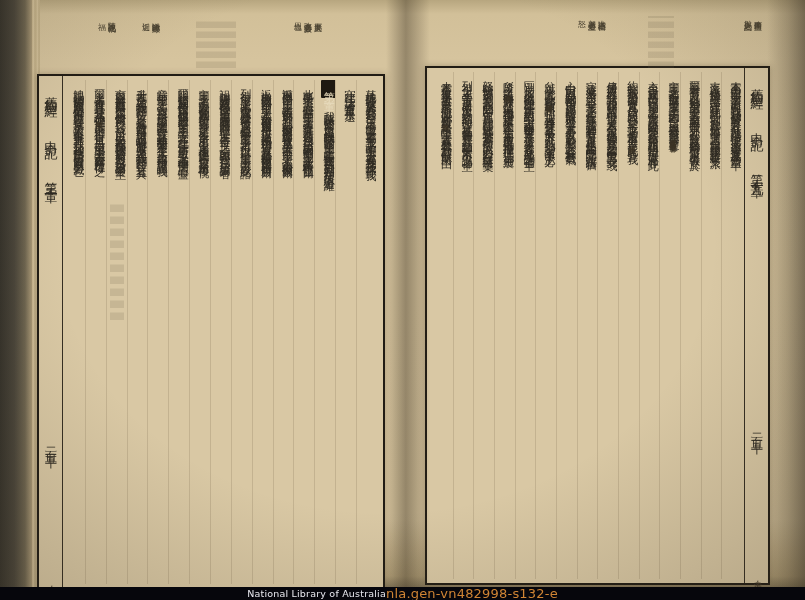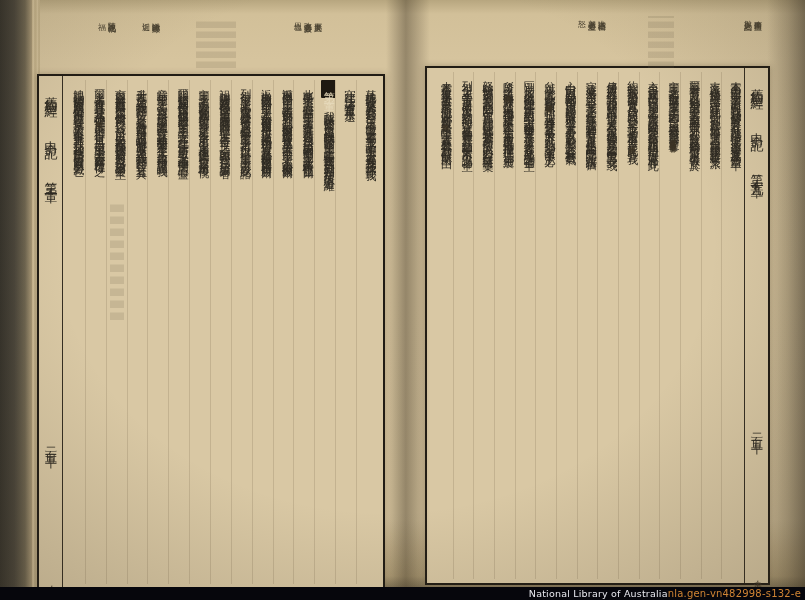--- a/index.html
+++ b/index.html
@@ -54,23 +54,23 @@
     letter-spacing:3px;border-radius:1px;}
 
   
   .mnote{position:absolute;display:flex;flex-direction:row-reverse;}
   .mnote .mcol{writing-mode:vertical-rl;text-orientation:upright;font-size:8px;
     letter-spacing:.6px;color:#4a4231;line-height:10px;white-space:nowrap;}
   .smudge{position:absolute;opacity:.16;filter:blur(.6px);}
 
   
   .footer-bar{position:absolute;left:0;right:0;bottom:0;height:13px;background:#06060c;
-    display:flex;align-items:center;justify-content:flex-end;padding:0 4px;box-sizing:border-box;}
+    display:flex;align-items:center;justify-content:center;padding:0 4px;box-sizing:border-box;}
   .footer-lib{color:#e9e9ef;font-size:9.5px;letter-spacing:.2px;}
-  .footer-id{color:#cf8434;font-size:10px;letter-spacing:.2px;}
+  .footer-id{color:#cf8434;font-size:13px;letter-spacing:.2px;}
 </style>
 </head>
 <body>
 
 <div class="screenshot">
 
   <div class="paper-margin"></div>
   <div class="spine-strip"></div>
   <div class="page-edges-left"></div>
 

